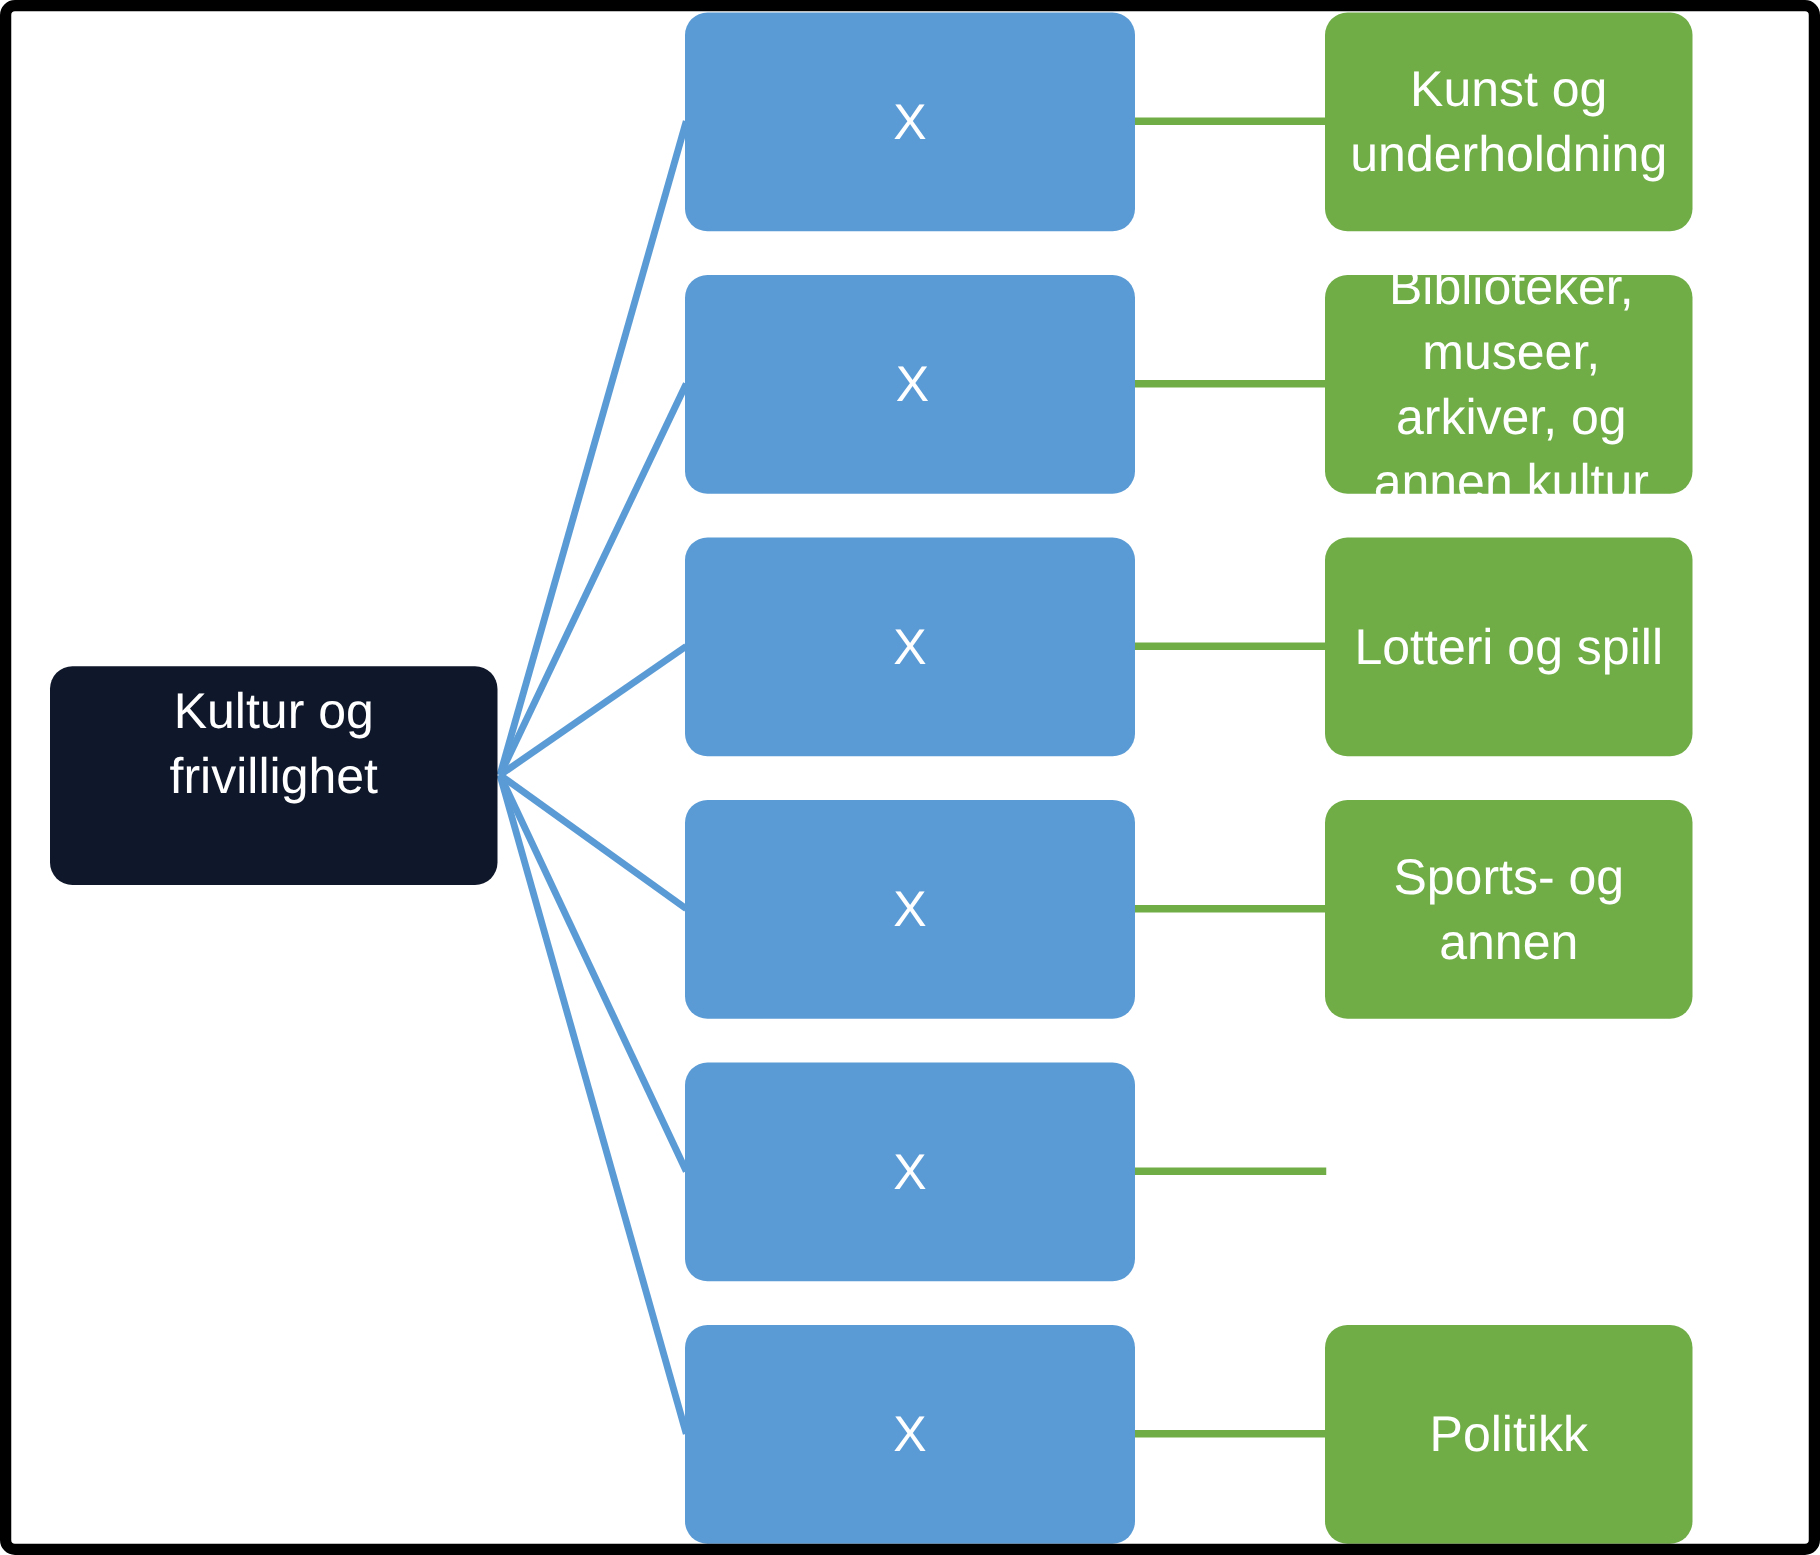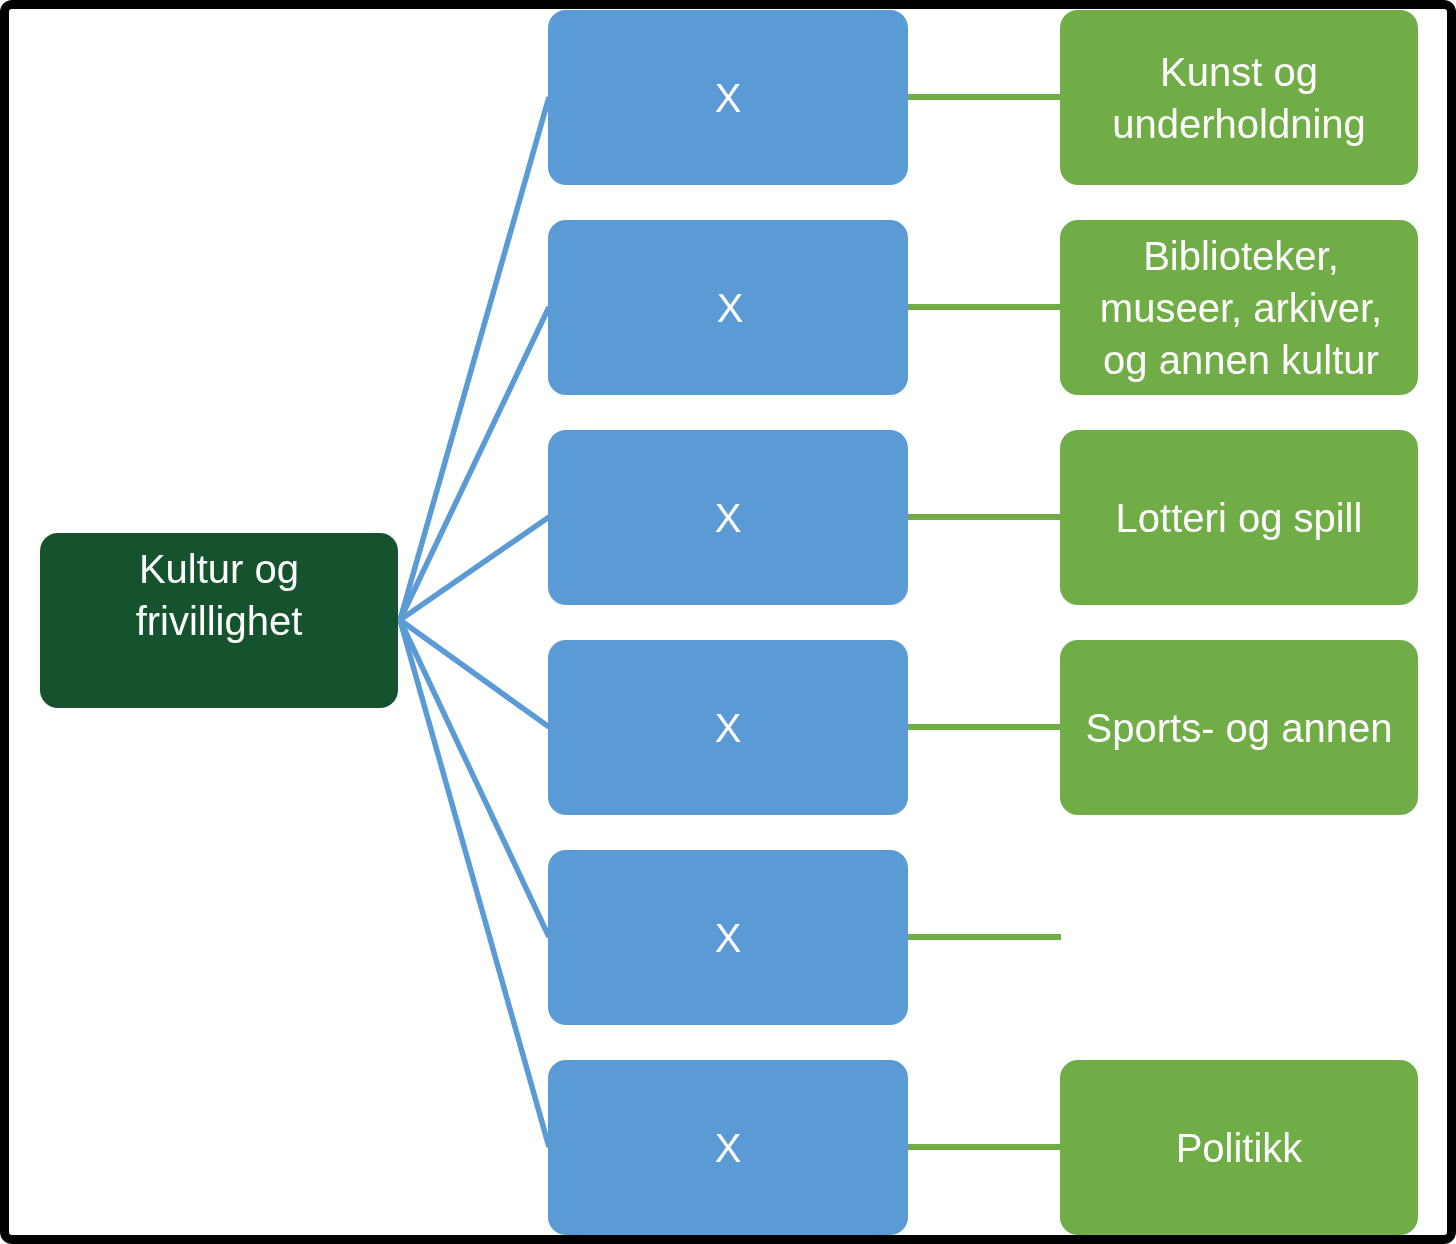--- a/index.html
+++ b/index.html
@@ -43,31 +43,31 @@
     border-radius: 18px;
     box-sizing: border-box;
     padding: 0 20px;
     z-index: 2;
     height: 175px;
   }
   .root {
     left: 40px;
     top: 533px;
     width: 358px;
-    background: #14532d;
+    background: #0f172a;
     padding-bottom: 52px;
   }
   .mid {
     left: 548px;
     width: 360px;
     background: #5b9bd5;
   }
   .leaf {
     left: 1060px;
-    width: 358px;
+    width: 294px;
     background: #70ad47;
   }
   .row1 { top: 10px; }
   .row2 { top: 220px; padding-left: 24px; }
   .row3 { top: 430px; }
   .row4 { top: 640px; }
   .row5 { top: 850px; }
   .row6 { top: 1060px; }
 </style>
 </head>

